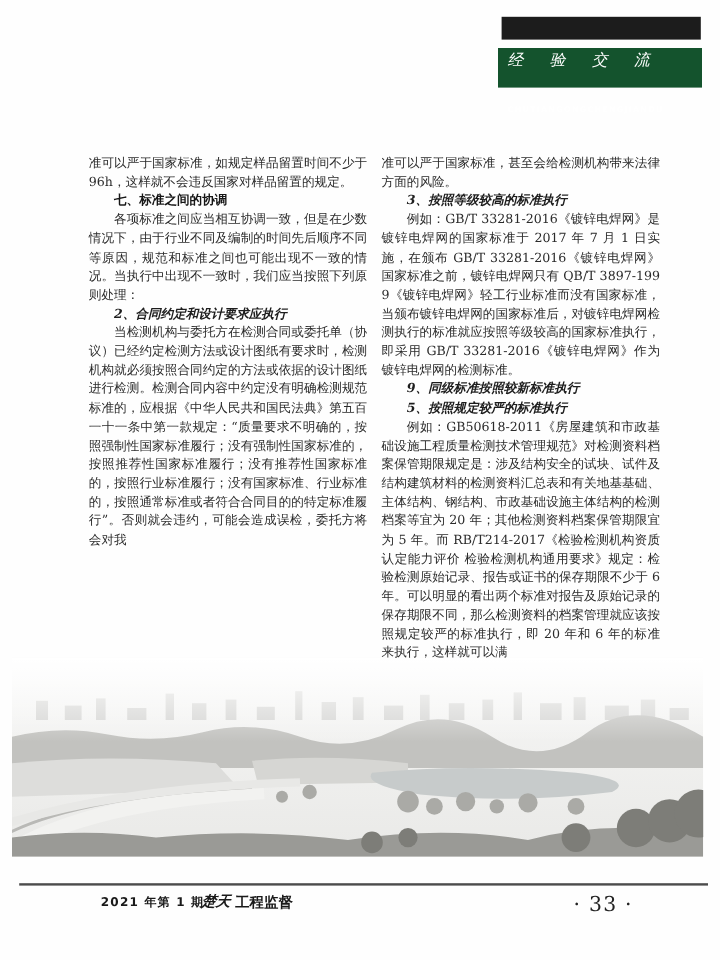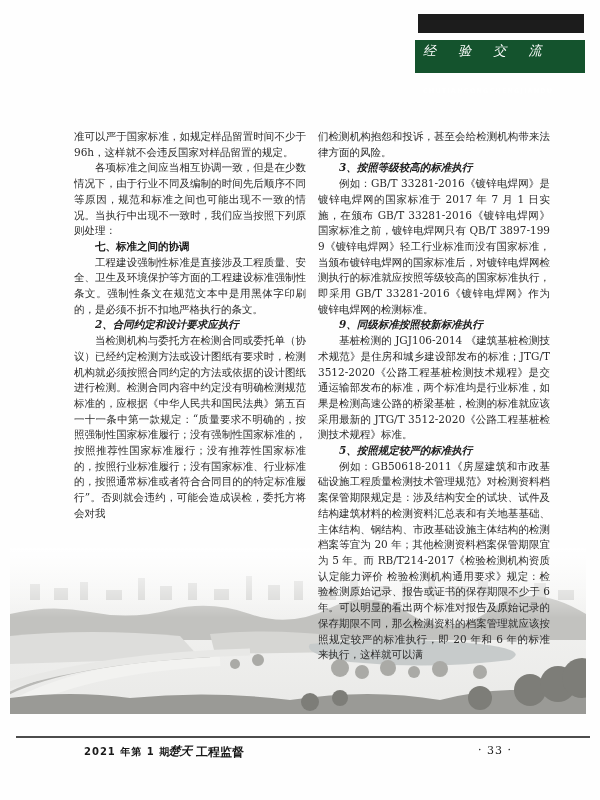--- a/index.html
+++ b/index.html
@@ -36,49 +36,47 @@
   
   .footer-rule{position:absolute;left:16px;top:736px;width:574px;height:2px;background:#4c4c4c;z-index:4;}
   .footer{position:absolute;left:0;top:743px;width:548px;height:20px;z-index:4;
           font-size:10px;color:#1a1a1a;}
   .footer .issue{position:absolute;left:84px;top:2px;font-weight:bold;
           font-family:"DejaVu Sans","Liberation Sans",sans-serif;letter-spacing:1px;}
   .footer .logo{position:absolute;left:168px;top:0px;font-style:italic;font-size:12px;
           font-weight:bold;transform:skewX(-8deg);}
   .footer .journal{position:absolute;left:196px;top:1px;font-weight:bold;font-size:12px;
           font-family:"DejaVu Sans","Liberation Sans",sans-serif;}
-  .footer .pageno{position:absolute;left:478px;top:1px;font-size:11px;letter-spacing:1px;color:#222;}
+  .footer .pageno{position:absolute;left:478px;top:1px;font-size:17px;letter-spacing:1px;color:#222;}
 </style>
 </head>
 <body>
 
 <div class="page">
 
   <div class="black-bar"></div>
 
   <div class="gray-band">
     <div class="cn-title">经 验 交 流</div>
     <div class="pinyin">CHUTIANGONGCHENGJIANDU</div>
   </div>
 
   <div class="content">
     <div class="col">
         <p class="para cont">准可以严于国家标准，如规定样品留置时间不少于 96h，这样就不会违反国家对样品留置的规定。</p>
+        <p class="para heading">七、标准之间的协调</p>
         <p class="para body">各项标准之间应当相互协调一致，但是在少数情况下，由于行业不同及编制的时间先后顺序不同等原因，规范和标准之间也可能出现不一致的情况。当执行中出现不一致时，我们应当按照下列原则处理：</p>
-        <p class="para heading">七、标准之间的协调</p>
-        <p class="para body">工程建设强制性标准是直接涉及工程质量、安全、卫生及环境保护等方面的工程建设标准强制性条文。强制性条文在规范文本中是用黑体字印刷的，是必须不折不扣地严格执行的条文。</p>
         <p class="para sub">2、合同约定和设计要求应执行</p>
         <p class="para body">当检测机构与委托方在检测合同或委托单（协议）已经约定检测方法或设计图纸有要求时，检测机构就必须按照合同约定的方法或依据的设计图纸进行检测。检测合同内容中约定没有明确检测规范标准的，应根据《中华人民共和国民法典》第五百一十一条中第一款规定：“质量要求不明确的，按照强制性国家标准履行；没有强制性国家标准的，按照推荐性国家标准履行；没有推荐性国家标准的，按照行业标准履行；没有国家标准、行业标准的，按照通常标准或者符合合同目的的特定标准履行”。否则就会违约，可能会造成误检，委托方将会对我</p>
       </div>
     <div class="col">
-        <p class="para cont">们检测机构抱怨和投诉，甚至会给检测机构带来法律方面的风险。</p>
+        <p class="para cont">准可以严于国家标准，甚至会给检测机构带来法律方面的风险。</p>
         <p class="para sub">3、按照等级较高的标准执行</p>
         <p class="para body">例如：GB/T 33281-2016《镀锌电焊网》是镀锌电焊网的国家标准于 2017 年 7 月 1 日实施，在颁布 GB/T 33281-2016《镀锌电焊网》国家标准之前，镀锌电焊网只有 QB/T 3897-1999《镀锌电焊网》轻工行业标准而没有国家标准，当颁布镀锌电焊网的国家标准后，对镀锌电焊网检测执行的标准就应按照等级较高的国家标准执行，即采用 GB/T 33281-2016《镀锌电焊网》作为镀锌电焊网的检测标准。</p>
         <p class="para sub">9、同级标准按照较新标准执行</p>
-        <p class="para body">基桩检测的 JGJ106-2014 《建筑基桩检测技术规范》是住房和城乡建设部发布的标准；JTG/T 3512-2020《公路工程基桩检测技术规程》是交通运输部发布的标准，两个标准均是行业标准，如果是检测高速公路的桥梁基桩，检测的标准就应该采用最新的 JTG/T 3512-2020《公路工程基桩检测技术规程》标准。</p>
         <p class="para sub">5、按照规定较严的标准执行</p>
         <p class="para body">例如：GB50618-2011《房屋建筑和市政基础设施工程质量检测技术管理规范》对检测资料档案保管期限规定是：涉及结构安全的试块、试件及结构建筑材料的检测资料汇总表和有关地基基础、主体结构、钢结构、市政基础设施主体结构的检测档案等宜为 20 年；其他检测资料档案保管期限宜为 5 年。而 RB/T214-2017《检验检测机构资质认定能力评价 检验检测机构通用要求》规定：检验检测原始记录、报告或证书的保存期限不少于 6 年。可以明显的看出两个标准对报告及原始记录的保存期限不同，那么检测资料的档案管理就应该按照规定较严的标准执行，即 20 年和 6 年的标准来执行，这样就可以满</p>
       </div>
   </div>
 
   <div class="photo">
     <svg viewBox="0 0 576 166" preserveAspectRatio="none">
       <defs>
         <linearGradient id="sky" x1="0" y1="0" x2="0" y2="1">
           <stop offset="0" stop-color="#f7f7f6"></stop>

